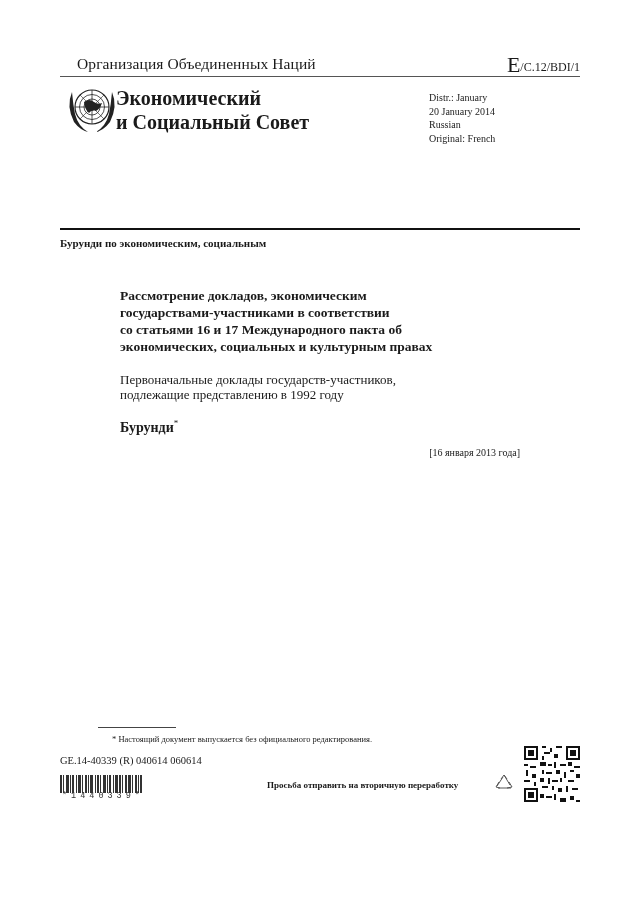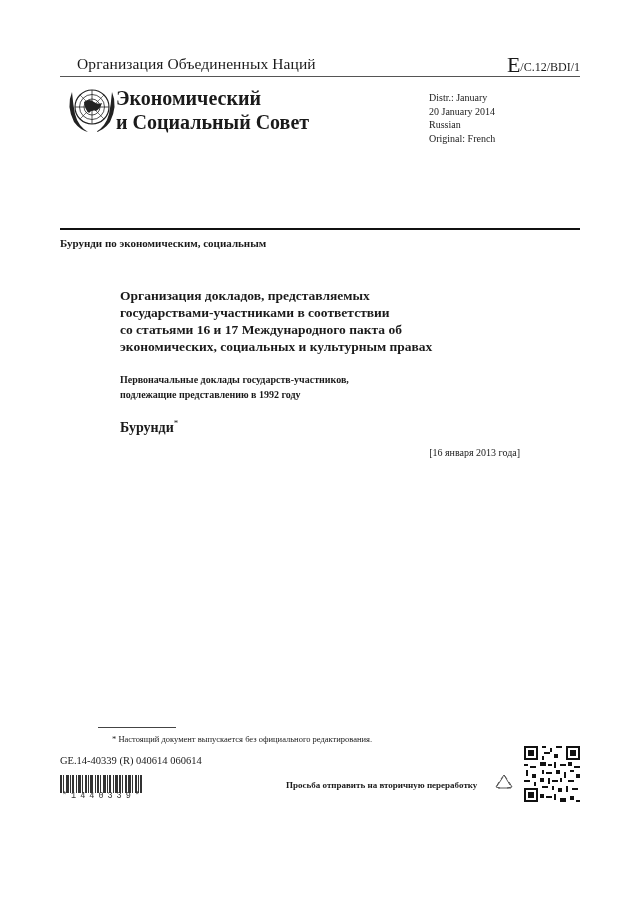--- a/index.html
+++ b/index.html
@@ -9,31 +9,31 @@
   .org-name { left:77px; top:55px; font-size:15.5px; letter-spacing:0.1px; }
   .symbol { right:60px; top:52px; font-size:12px; }
   .symbol .big { font-size:22px; vertical-align:-1px; }
   .rule-top { left:60px; top:76px; width:520px; height:1px; background:#555; }
   .logo { left:62px; top:80px; width:60px; height:58px; }
   .council { left:116px; top:86px; font-size:20px; font-weight:bold; line-height:24px; }
   .meta { left:429px; top:91px; font-size:10px; line-height:13.5px; color:#222; }
   .rule-thick { left:60px; top:228px; width:520px; height:2px; background:#111; }
   .committee { left:60px; top:236px; font-size:11px; font-weight:bold; line-height:15px; }
   .title1 { left:120px; top:287px; font-size:13.5px; font-weight:bold; line-height:17px; }
-  .title2 { left:120px; top:372px; font-size:10px; font-weight:bold; line-height:15px; }
+  .title2 { left:120px; top:372px; font-size:13px; font-weight:normal; line-height:15px; }
   .country { left:120px; top:418px; font-size:14px; font-weight:bold; }
   .country sup { font-size:9px; font-weight:normal; }
   .date { right:120px; top:447px; font-size:10px; }
   .fn-rule { left:98px; top:727px; width:78px; height:1px; background:#444; }
   .footnote { left:112px; top:734px; font-size:8.5px; }
   .ge { left:60px; top:755px; font-size:10.5px; }
   .barcode { left:60px; top:775px; width:92px; height:18px; display:flex; gap:0; }
   .barcode span { display:block; height:100%; background:#333; }
   .barcode-text { left:62px; top:791px; font-family:"Liberation Mono",monospace; font-size:8.5px; letter-spacing:4px; color:#333; }
-  .recycle-text { left:286px; top:780px; font-size:9px; font-weight:bold; }
+  .recycle-text { left:267px; top:780px; font-size:9px; font-weight:bold; }
   .recycle-icon { left:494px; top:773px; width:20px; height:20px; }
   .qr { left:524px; top:746px; width:56px; height:56px; }
 </style>
 </head>
 <body>
 
 <div class="abs org-name">Организация Объединенных Наций</div>
 <div class="abs symbol"><span class="big">E</span><span>/C.12/BDI/1</span></div>
 <div class="abs rule-top"></div>
 
@@ -67,21 +67,21 @@
   <div>Original: French</div>
 </div>
 
 <div class="abs rule-thick"></div>
 
 <div class="abs committee">
   <div>Бурунди по экономическим, социальным</div>
 </div>
 
 <div class="abs title1">
-  <div>Организация докладов, представляемых</div>
+  <div>Рассмотрение докладов, экономическим</div>
   <div>государствами-участниками в соответствии</div>
   <div>со статьями 16 и 17 Международного пакта об</div>
   <div>экономических, социальных и культурным правах</div>
 </div>
 
 <div class="abs title2">
   <div>Первоначальные доклады государств-участников,</div>
   <div>подлежащие представлению в 1992 году</div>
 </div>
 

